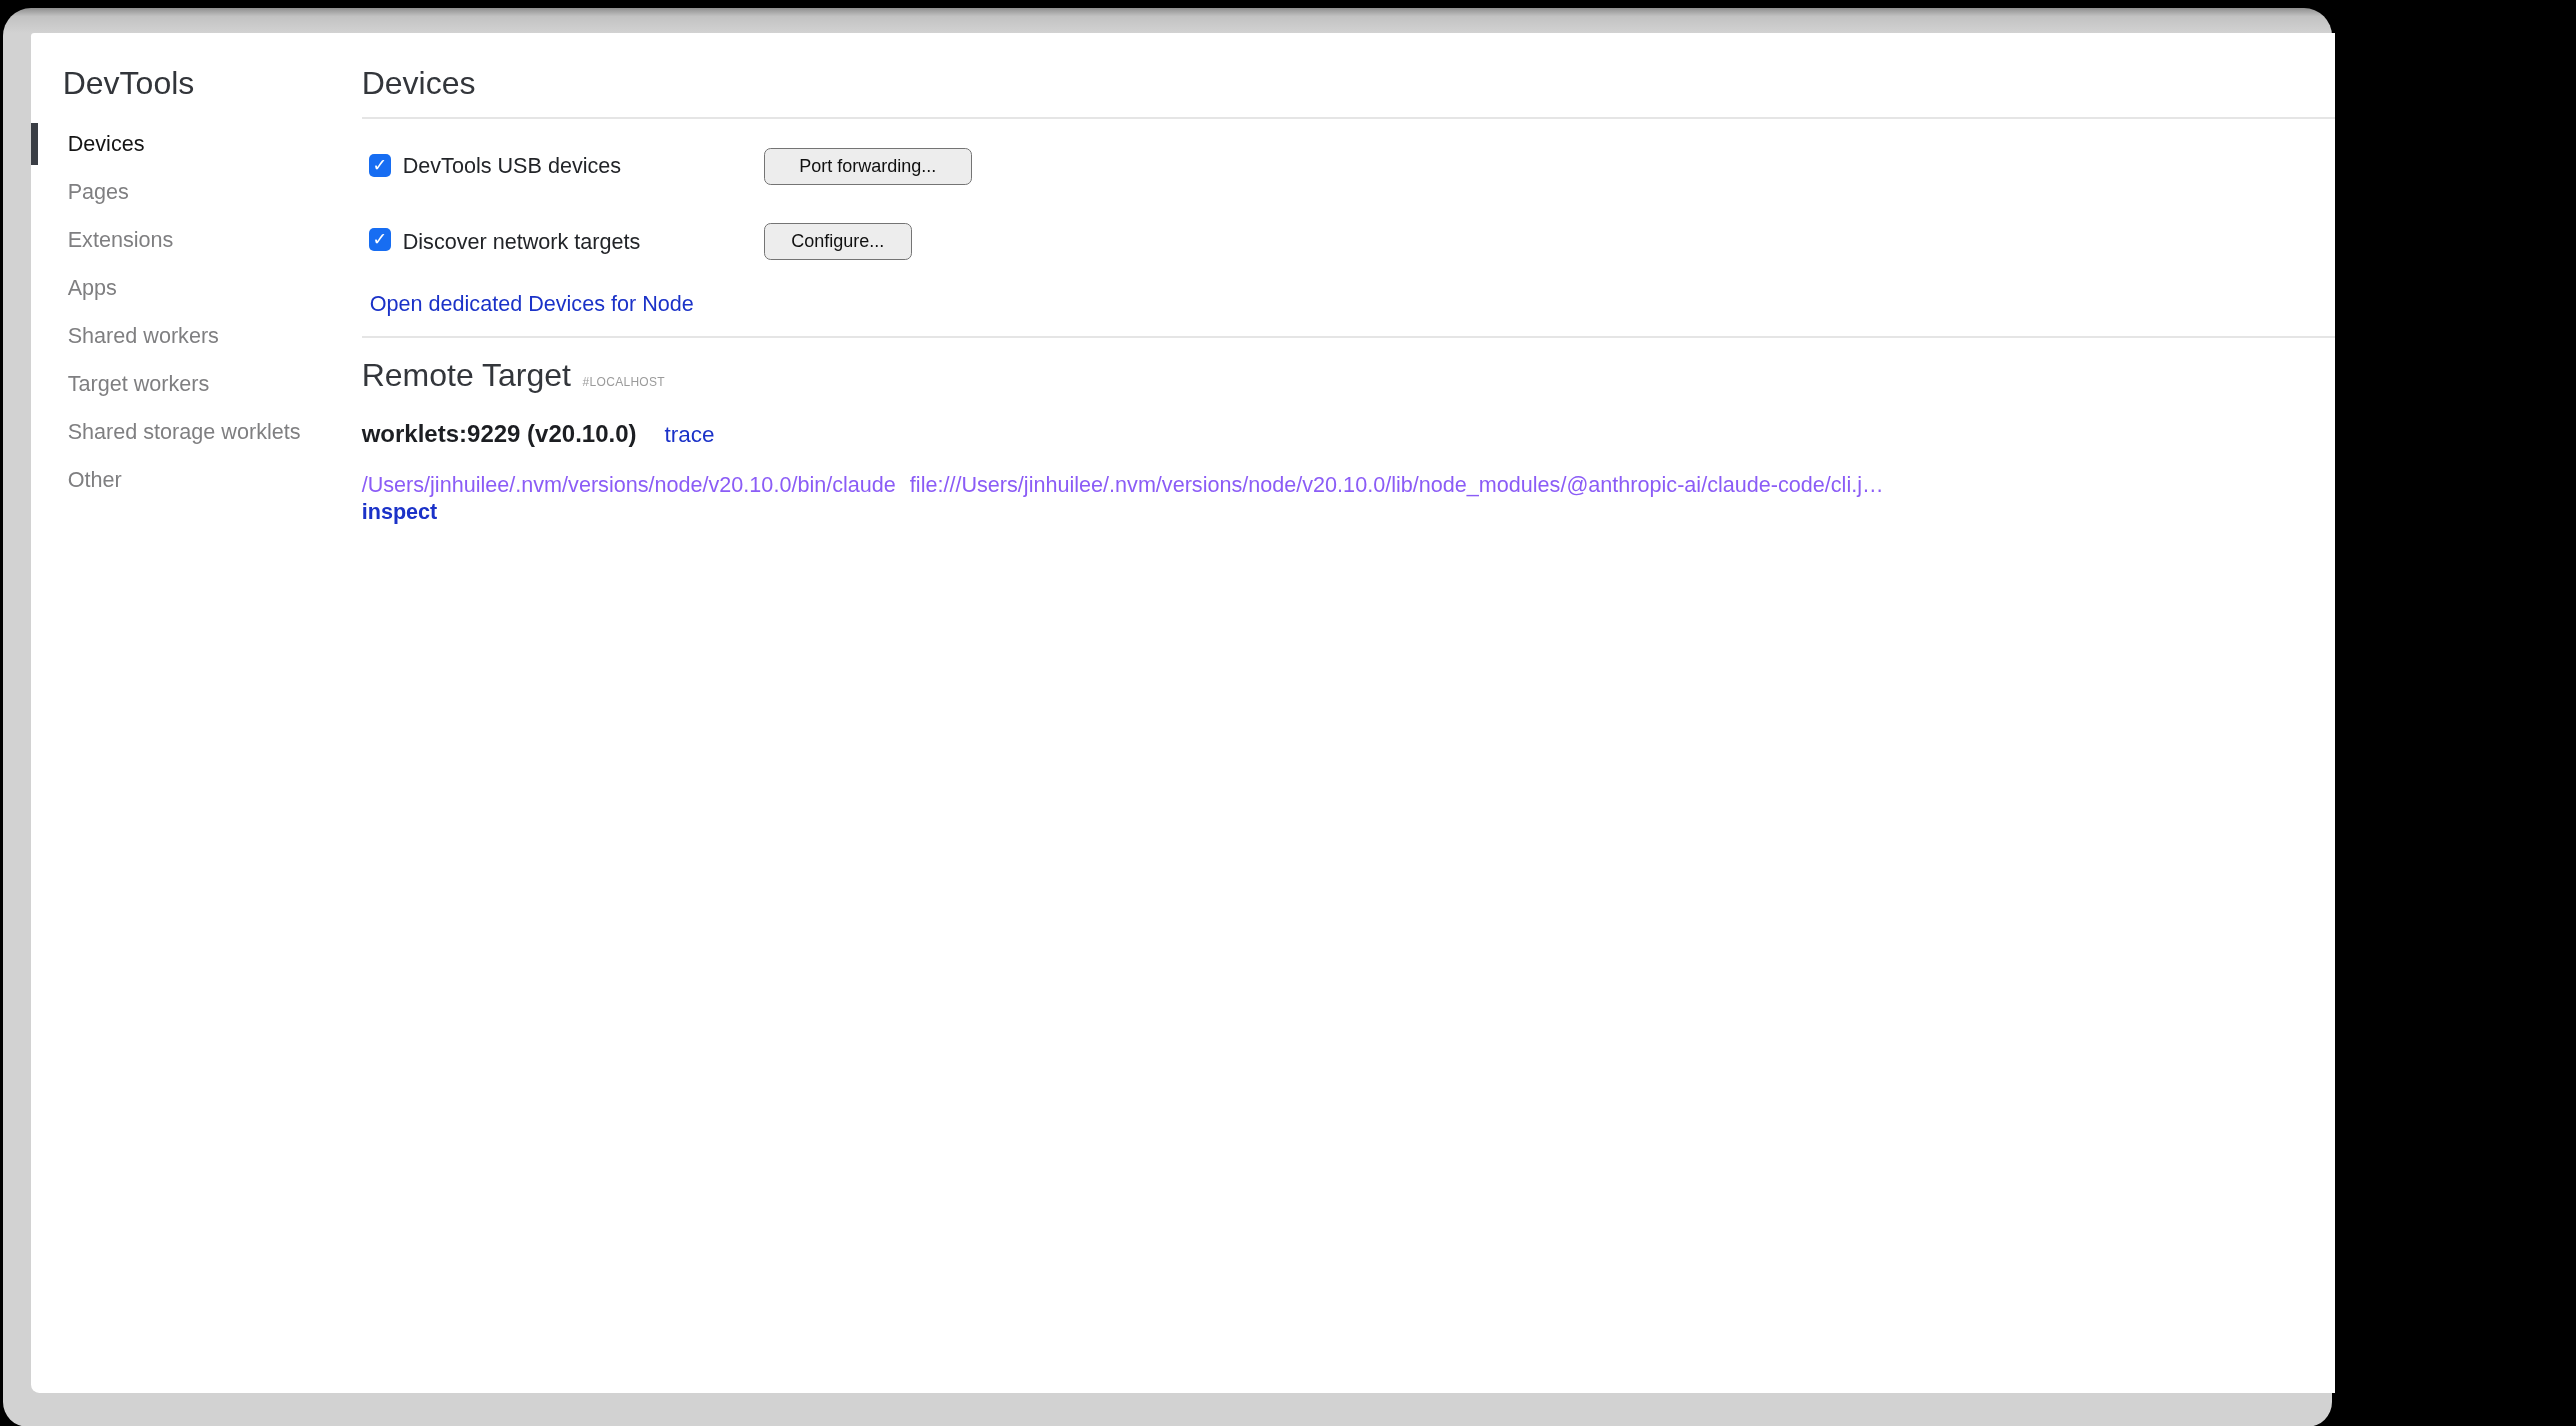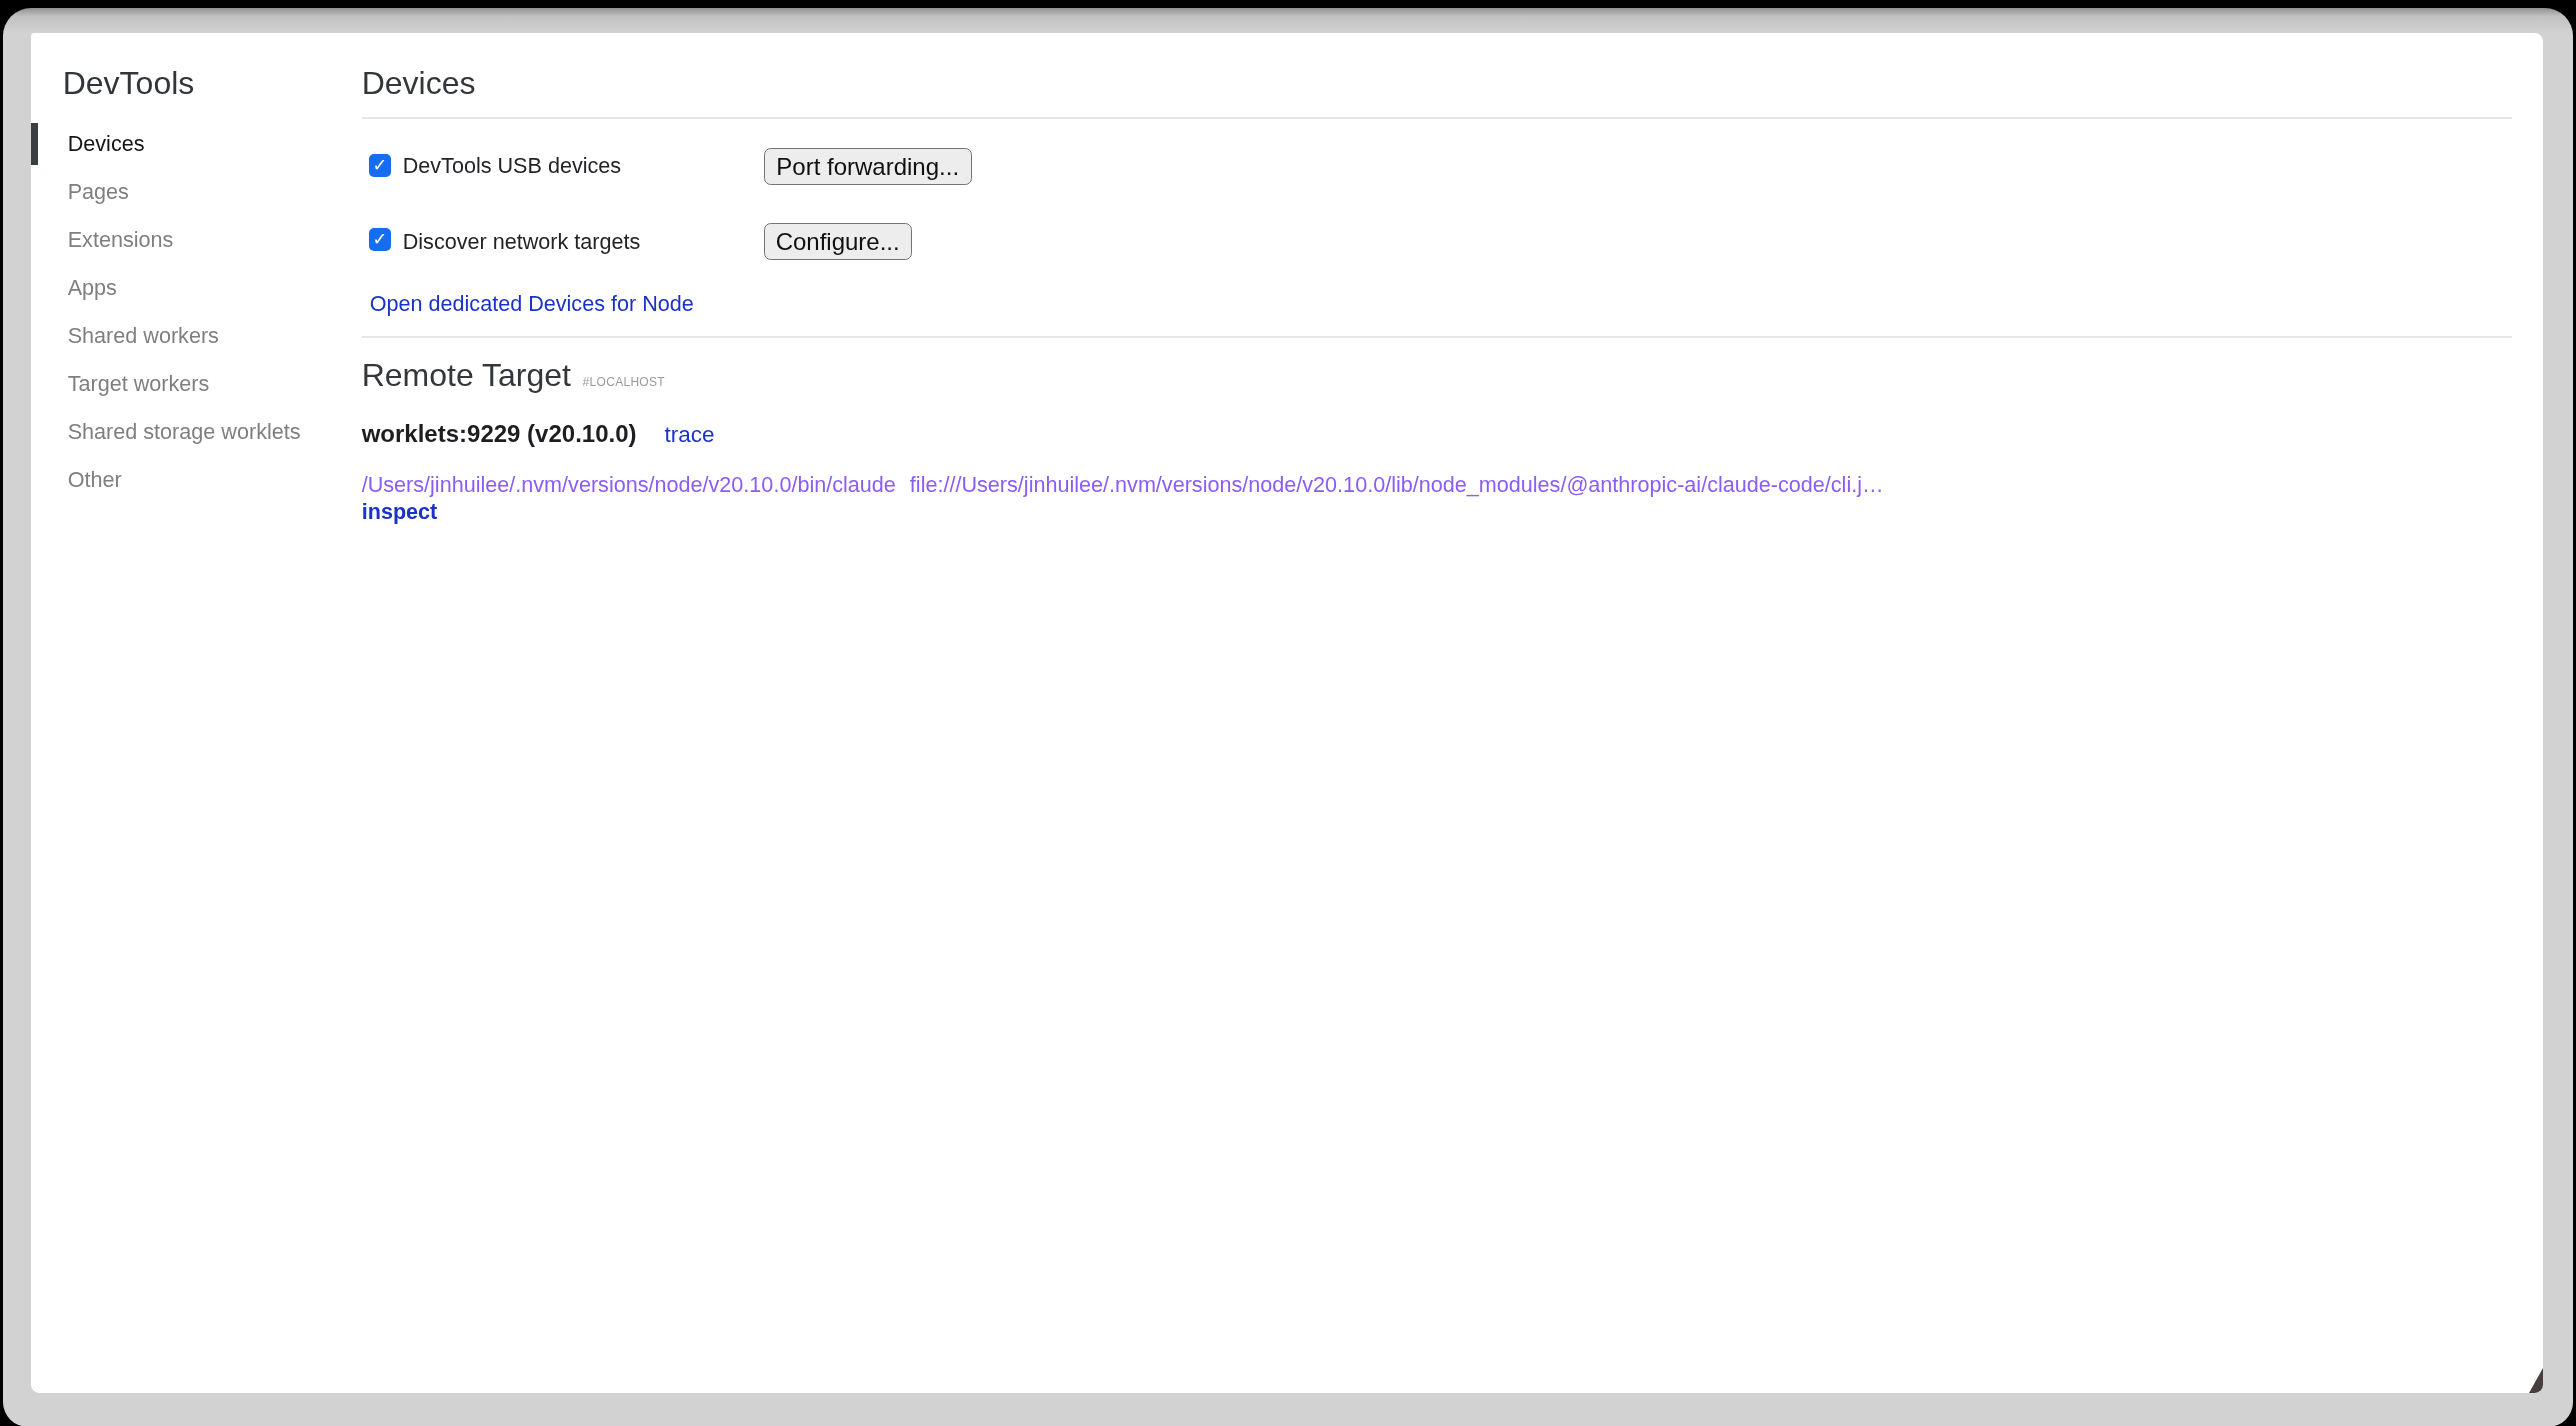--- a/index.html
+++ b/index.html
@@ -1,21 +1,21 @@
 <!DOCTYPE html>
 <html style="font-size:13.3px"><head>
 <meta charset="utf-8">
 <style>
   * { margin: 0; padding: 0; box-sizing: border-box; }
   html, body { background: #000; }
   body { font-family: "Liberation Sans", "DejaVu Sans", sans-serif; }
 
   .stage {
     position: relative;
-    width: 2576px;
+    width: 2335px;
     height: 1427px;
     background: #000;
     overflow: hidden;
   }
 
   
   .frame {
     position: absolute;
     left: 3.3px; right: 3.3px; top: 8.3px; bottom: 0;
     background: linear-gradient(180deg, #8f8f8f 0px, #c2c2c2 8.3px, #d2d2d2 25px, #d2d2d2 100%);
@@ -85,21 +85,21 @@
   }
   .lbl-usb { top: 121px; }
   .lbl-net { top: 197px; }
 
   .btn {
     position: absolute; left: 733px;
     background: #ededed;
     border: 1.7px solid #747474;
     border-radius: 6.7px;
     font-family: inherit;
-    font-size: 24px; color: #101010;
+    font-size: 18px; color: #101010;
     display: flex; align-items: center; justify-content: center;
     cursor: pointer; white-space: nowrap;
   }
   .btn-port { top: 115px; width: 208px; height: 37px; }
   .btn-conf { top: 190px; width: 148px; height: 37px; }
 
   a.link { color: #1b32c8; text-decoration: none; cursor: pointer; }
 
   .link-node {
     position: absolute; left: 339px; top: 259px;

